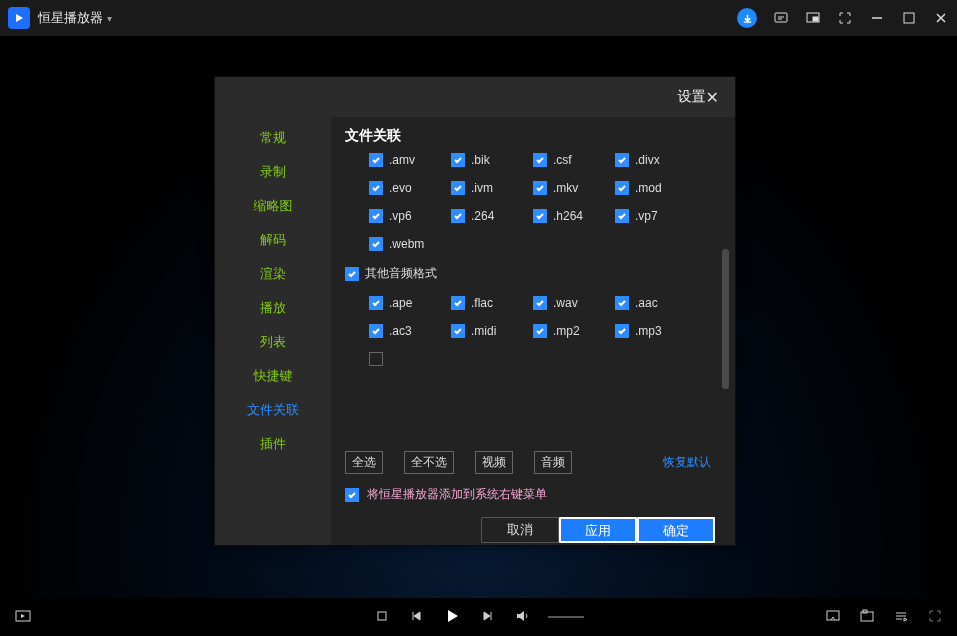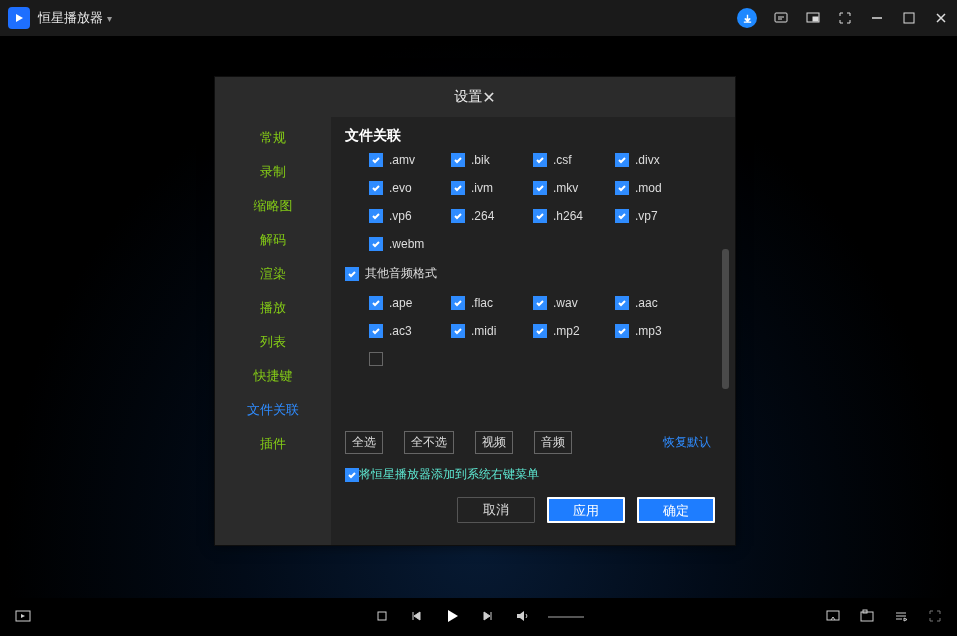--- a/index.html
+++ b/index.html
@@ -19,21 +19,21 @@
   .stage{position:absolute;top:36px;left:0;right:0;bottom:38px;background:radial-gradient(ellipse at 50% 90%,#071a33 0%,#020b18 35%,#000 70%)}
   
   .controls{position:absolute;left:0;right:0;bottom:0;height:38px;background:#000;display:flex;align-items:center;padding:0 14px}
   .controls .left,.controls .center,.controls .right{display:flex;align-items:center;gap:18px}
   .controls .center{position:absolute;left:50%;transform:translateX(-50%)}
   .controls .right{position:absolute;right:14px}
   .controls svg{stroke:#cfcfcf;fill:none}
   .vol-line{width:36px;height:2px;background:#555}
   
   .dialog{position:absolute;left:214px;top:76px;width:522px;height:470px;background:#2b2b2b;border:1px solid #0e0e0e;display:flex;flex-direction:column;box-shadow:0 0 12px rgba(0,0,0,0.6)}
-  .dlg-head{height:40px;display:flex;align-items:center;justify-content:center;padding:0 16px;color:#eee;font-size:14px}
+  .dlg-head{height:40px;display:flex;align-items:center;justify-content:flex-end;padding:0 16px;color:#eee;font-size:14px}
   .dlg-close{color:#ddd;font-size:16px;font-weight:200}
   .dlg-body{flex:1;display:flex;overflow:hidden}
   .sidebar{width:116px;background:#2b2b2b;display:flex;flex-direction:column;align-items:center;padding-top:4px}
   .sidebar .item{height:34px;line-height:34px;width:100%;text-align:center;color:#84cc16;font-size:13px}
   .sidebar .item.active{color:#2f8cff}
   .pane{flex:1;background:#222;display:flex;flex-direction:column}
   .pane-title{color:#fff;font-size:14px;font-weight:600;padding:10px 14px 8px 14px}
   .scroll{flex:1;position:relative;overflow:hidden;margin:0 6px 0 14px}
   .scroll-inner{position:absolute;inset:0;padding-right:14px}
   .row{display:flex;gap:0;margin-bottom:14px}
@@ -43,22 +43,22 @@
   .row.group{margin-top:4px}
   .chk{width:14px;height:14px;border:1px solid #2f8cff;background:#2f8cff;display:inline-flex;align-items:center;justify-content:center;flex-shrink:0}
   .chk svg{stroke:#fff;stroke-width:2;fill:none}
   .chk.empty{background:transparent;border-color:#666}
   .sb-track{position:absolute;right:0;top:0;width:8px;height:238px;background:transparent}
   .sb-thumb{position:absolute;right:0;width:7px;background:#4a4a4a;border-radius:3px}
   
   .filters{display:flex;align-items:center;gap:21px;padding:6px 14px 12px 14px;position:relative}
   .fbtn{border:1px solid #666;color:#ddd;font-size:12px;padding:2px 6px;background:transparent}
   .restore{position:absolute;right:24px;color:#2f8cff;font-size:12px}
-  .ctxrow{display:flex;align-items:center;padding:0 14px 14px 14px;font-size:12px;color:#5eead4}
-  .btnrow{display:flex;justify-content:flex-end;gap:12px;padding:0 20px 22px 0}
+  .ctxrow{display:flex;align-items:center;gap:8px;padding:0 14px 14px 14px;font-size:12px;color:#f9a8d4}
+  .btnrow{display:flex;justify-content:flex-end;padding:0 20px 2px 0}
   .btn{width:78px;height:26px;line-height:24px;text-align:center;font-size:13px;border-radius:1px}
   .btn.ghost{border:1px solid #555;color:#ddd;background:transparent}
   .btn.primary{background:#1e7dff;color:#fff;border:2px solid #ffffff}
 </style>
 </head>
 <body>
 
 <div class="titlebar">
   <div class="logo">
     <svg width="12" height="12" viewBox="0 0 12 12">

